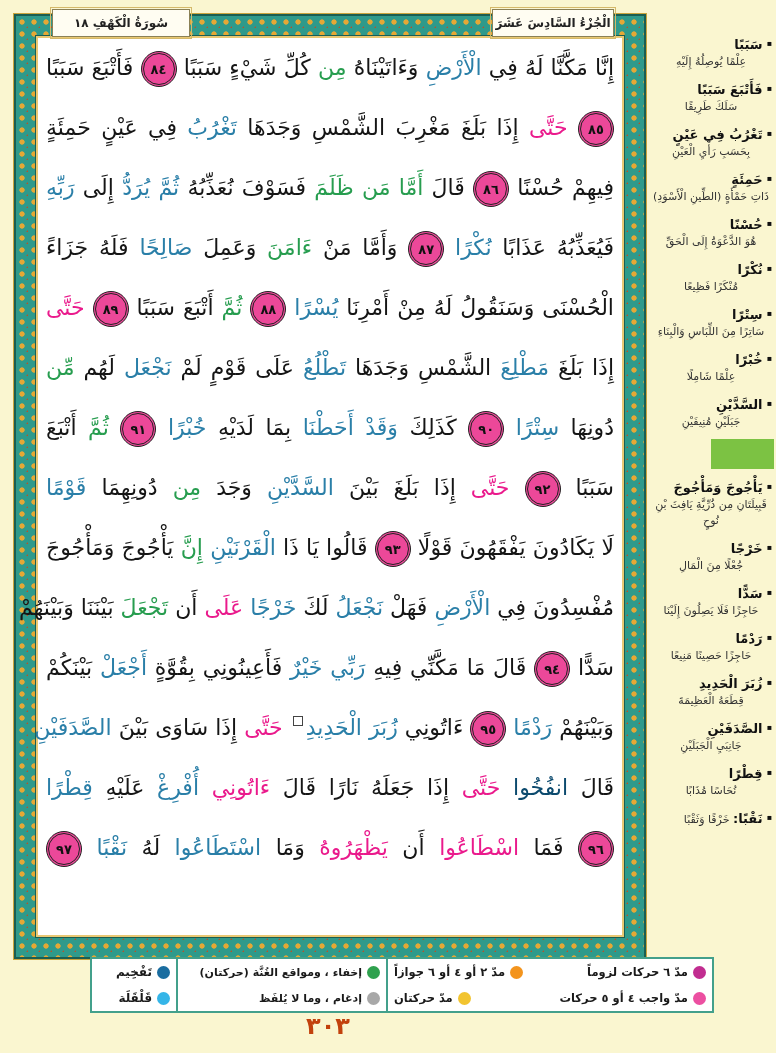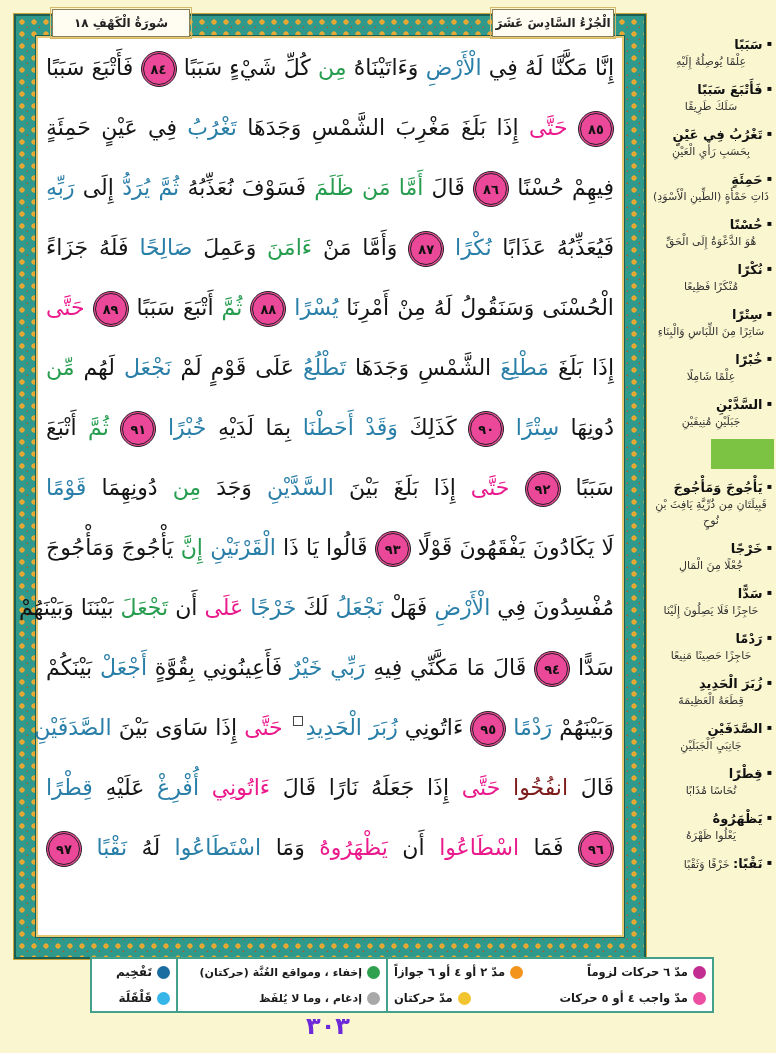--- a/index.html
+++ b/index.html
@@ -14,21 +14,21 @@
                           radial-gradient(circle at 12px 12px,#b5522a 1.2px,rgba(0,0,0,0) 1.9px);
          background-size:12px 12px;
          border:2px solid #1b5e52;box-shadow:0 0 0 1px #caa43c;}
   .content{position:absolute;inset:19px;background:#ffffff;border:1px solid #1b5e52;
            box-shadow:inset 0 0 0 2px #e9c873;padding:2px 10px;}
 
   
   .qline{height:60px;line-height:60px;font-size:22px;color:#151515;
          direction:rtl;text-align:justify;text-align-last:justify;
          white-space:nowrap;font-weight:500;}
-  .c-b{color:#2a7fa8;} .c-g{color:#279d4f;} .c-m{color:#ea1a8c;} .c-o{color:#7f1d1d;}
+  .c-b{color:#2a7fa8;} .c-g{color:#279d4f;} .c-m{color:#ea1a8c;} .c-o{color:#0c4a6e;}
   .ayah{display:inline-flex;align-items:center;justify-content:center;
         width:30px;height:30px;border:3px double #222;border-radius:50%;
         font-size:13px;font-weight:bold;vertical-align:middle;background:#ec4899;
         line-height:normal;text-align:center;color:#111;}
   .sqmark{display:inline-block;width:8px;height:8px;border:1px solid #444;
           vertical-align:9px;margin:0 3px;}
 
   
   .cartouche{position:absolute;top:9px;height:26px;background:#fffdf2;
              border:1px solid #8b8156;outline:1px solid #d4b96a;outline-offset:1px;
@@ -53,21 +53,21 @@
   .lbox + .lbox{border-left:none;}
   .lbox1{width:88px;} .lbox2{width:210px;} .lbox3{flex:1;}
   .lrow{flex:1;display:flex;direction:rtl;align-items:center;padding:0 6px;gap:5px;
         font-size:12px;font-weight:bold;color:#1a1a1a;justify-content:flex-start;}
   .lbox2 .lrow{font-size:11px;}
   .lbox3 .lrow{justify-content:space-between;font-size:11.5px;}
   .litem{display:flex;direction:rtl;align-items:center;gap:5px;white-space:nowrap;}
   .dot{width:13px;height:13px;border-radius:50%;flex:0 0 auto;}
 
   .pagenum{position:absolute;top:1012px;left:14px;width:628px;text-align:center;
-           font-size:24px;font-weight:bold;color:#6d28d9;}
+           font-size:24px;font-weight:bold;color:#c2410c;}
 </style>
 </head>
 <body>
 
 <div class="page">
 
   <div class="frame">
     <div class="content">
       <div id="quran-lines">
           <div class="qline"><span>إِنَّا مَكَّنَّا لَهُ فِي </span><span class="c-b">الْأَرْضِ</span><span> وَءَاتَيْنَاهُ </span><span class="c-g">مِن</span><span> كُلِّ شَيْءٍ سَبَبًا </span><span class="ayah">٨٤</span><span> فَأَتْبَعَ سَبَبًا</span></div>
@@ -155,24 +155,20 @@
       </div>
       <div class="note">
         <div class="term"><span class="bullet">▪</span><span>الصَّدَفَيْنِ</span></div>
         <div class="def">جَانِبَيِ الْجَبَلَيْنِ</div>
       </div>
       <div class="note">
         <div class="term"><span class="bullet">▪</span><span>قِطْرًا</span></div>
         <div class="def">نُحَاسًا مُذَابًا</div>
       </div>
       <div class="note">
-        <div class="term"><span class="bullet">▪</span><span>يَظْهَرُوهُ</span></div>
-        <div class="def">يَعْلُوا ظَهْرَهُ</div>
-      </div>
-      <div class="note">
         <div class="term"><span class="bullet">▪</span><span>نَقْبًا:</span><span class="def-inline"> خَرْقًا وَثَقْبًا</span></div>
       </div>
     </div>
 
   <div class="legend" id="legend">
       <div class="lbox lbox1">
         <div class="lrow">
           <span class="litem">
             <span class="dot" style="background: rgb(26, 109, 160);"></span>
             <span>تَفْخِيم</span>

